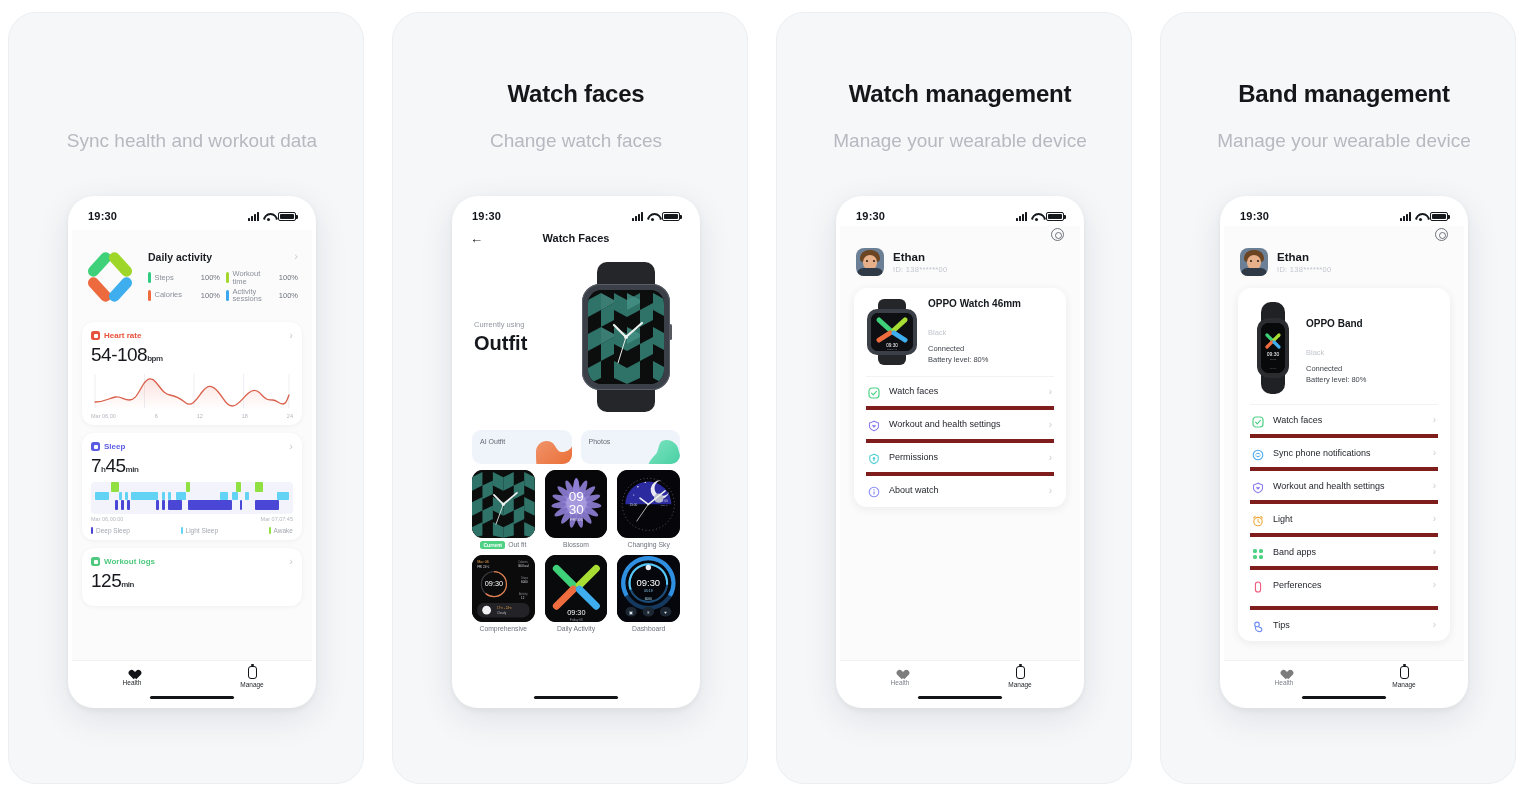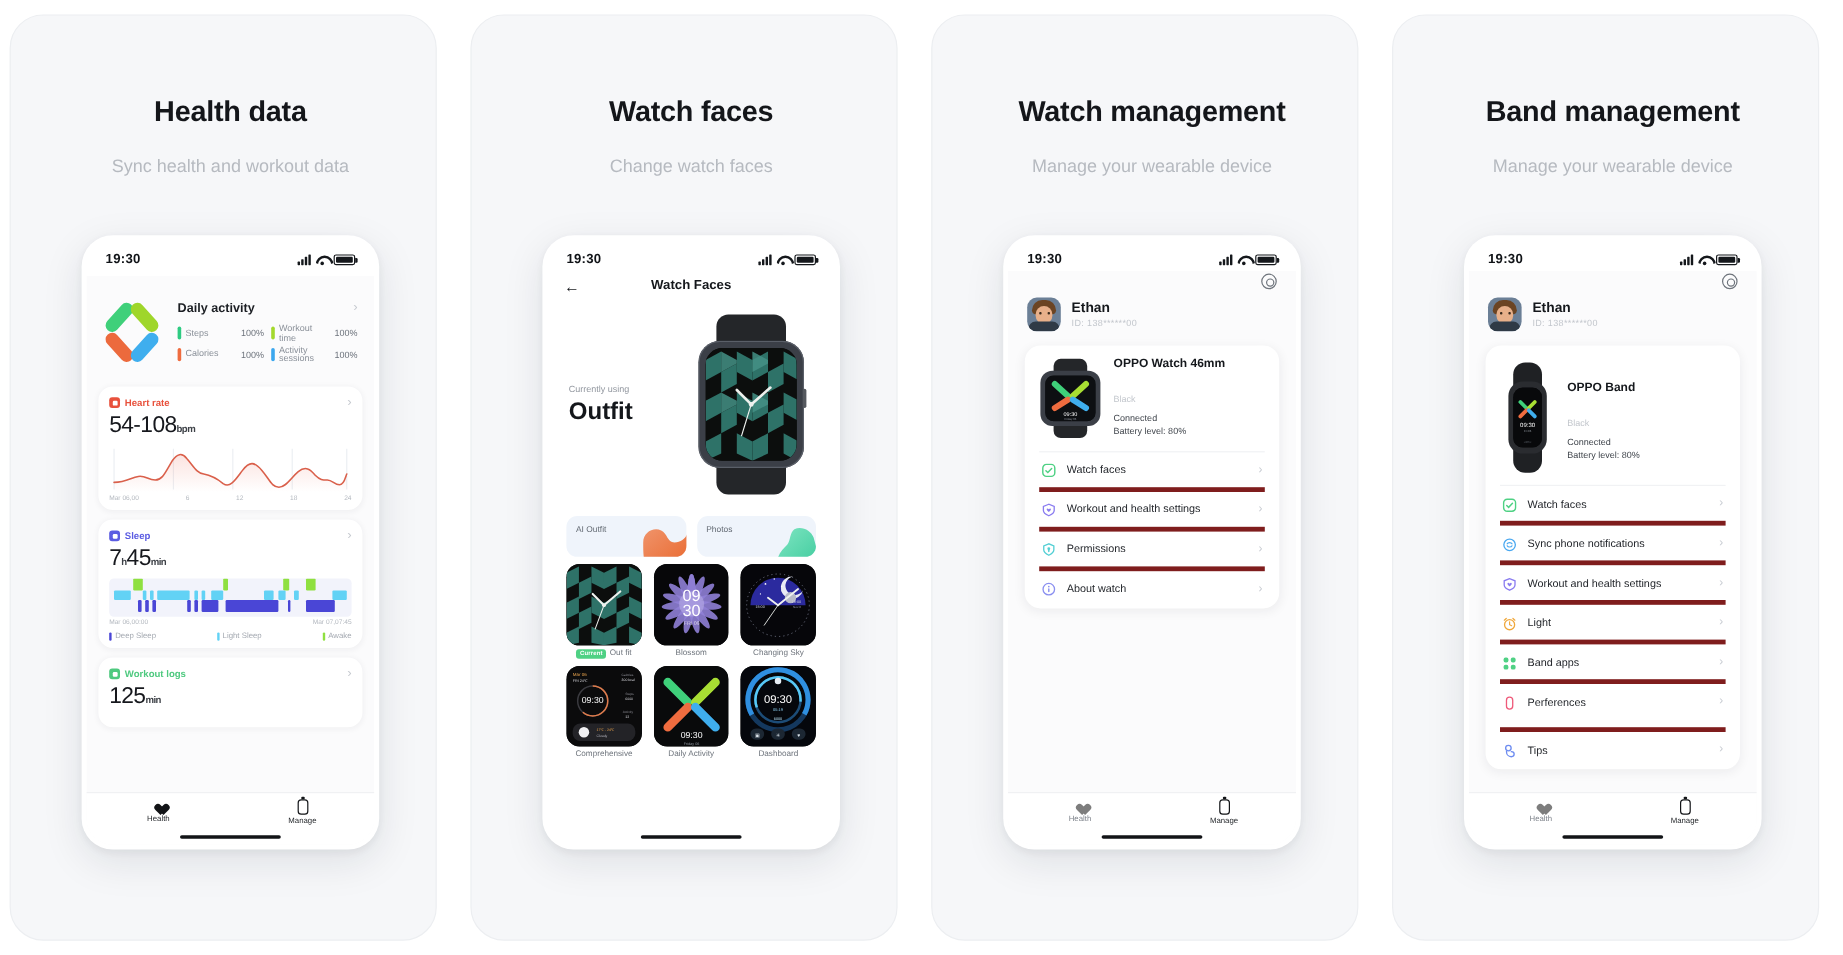--- a/index.html
+++ b/index.html
@@ -30,21 +30,21 @@
 
   .panel-title {
     position: absolute; top: 80px; left: 0; right: 0;
     text-align: center;
     font-size: 24px; font-weight: 700; color: #14161a;
     letter-spacing: -0.2px;
   }
   .panel-sub {
     position: absolute; top: 130px; left: 0; right: 0;
     text-align: center;
-    font-size: 15px; color: #b6bac0; font-weight: 400;
+    font-size: 19px; color: #b6bac0; font-weight: 400;
   }
 
   
   .phone {
     position: absolute;
     left: 50%; transform: translateX(-50%);
     top: 196px;
     width: 248px; height: 512px;
     background: #ffffff;
     border-radius: 26px;
@@ -209,21 +209,20 @@
   .menu-gap { height:7px; }
 </style>
 </head>
 <body>
 
 <div class="stage">
 
   <section class="panel">
     <div class="panel-card"></div>
     <div class="panel-inner">
-      <div class="panel-title">Health data</div>
       <div class="panel-sub">Sync health and workout data</div>
 
       <div class="phone">
         <div class="screen">
           <div class="statusbar">
             <div class="sb-time">19:30</div>
             <div class="sb-right">
               <span class="sig">
                   <i></i>
                   <i></i>

